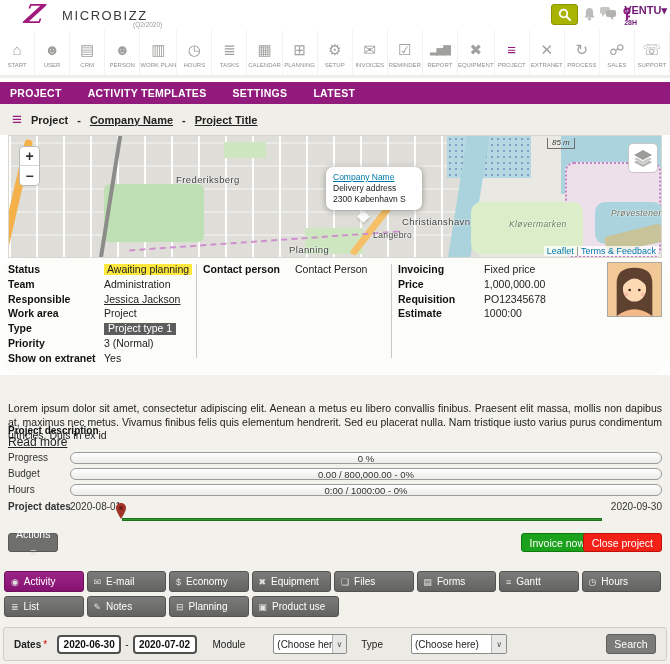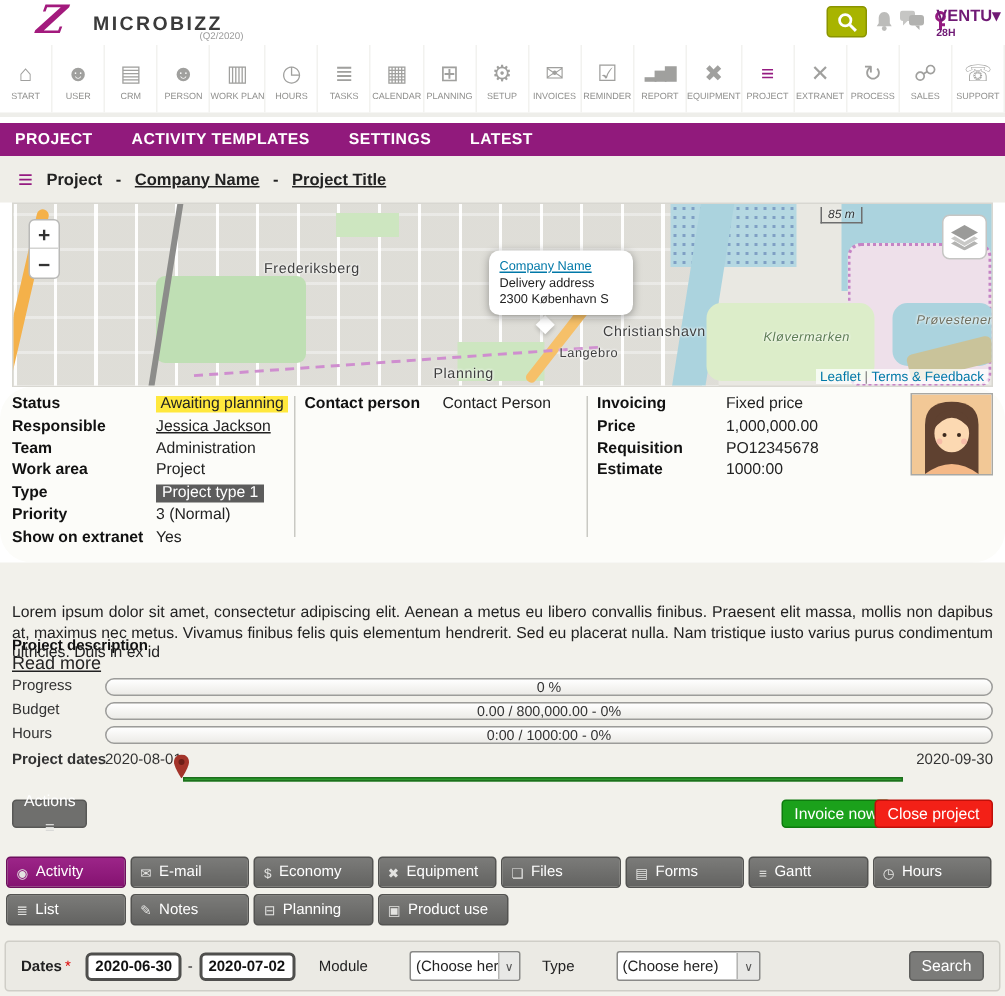--- a/index.html
+++ b/index.html
@@ -5,21 +5,21 @@
   * { margin:0; padding:0; box-sizing:border-box; }
   body { background:#fff; }
   #page { position:relative; width:670px; height:664px; overflow:hidden;
           font-family:"Liberation Sans", sans-serif; background:#fff; color:#222; }
 
   
   .header { position:absolute; left:0; top:0; width:670px; height:30px; background:#fff; }
   .logo-z { position:absolute; left:25px; top:-1px; font-family:"DejaVu Serif", serif;
             font-style:italic; font-weight:bold; font-size:26px; line-height:30px;
             color:#a31a7d; transform:skewX(-10deg); }
-  .brand { position:absolute; left:62px; top:8px; font-size:13px; font-weight:bold;
+  .brand { position:absolute; left:62px; top:8px; font-size:13px; font-weight:normal;
            letter-spacing:1.6px; color:#3b3b3b; }
   .version { position:absolute; left:133px; top:21px; font-size:6.5px; color:#9a9a9a; }
   .search-input { position:absolute; left:395px; top:5px; width:152px; height:19px;
             border:1px solid #999; border-radius:10px; padding:0 8px; font-size:10px;
             font-family:"Liberation Sans",sans-serif; color:#444; outline:none; }
   .search-btn { position:absolute; left:551px; top:4px; width:27px; height:21px;
             background:#a8b400; border:1px solid #8a9400; border-radius:3px;
             display:flex; align-items:center; justify-content:center; cursor:pointer; }
   .hicon { position:absolute; top:7px; }
   .user-box { position:absolute; right:3px; top:4px; color:#701a75; }
@@ -345,26 +345,26 @@
     </div>
   </div>
 
   <div class="info">
     <div class="icol icol1">
       <div class="irow">
           <span class="ilab">Status</span>
           <span class="ival hl">Awaiting planning</span>
         </div>
       <div class="irow">
+          <span class="ilab">Team</span>
+          <span class="ival">Administration</span>
+        </div>
+      <div class="irow">
           <span class="ilab">Responsible</span>
           <span class="ival link">Jessica Jackson</span>
-        </div>
-      <div class="irow">
-          <span class="ilab">Team</span>
-          <span class="ival">Administration</span>
         </div>
       <div class="irow">
           <span class="ilab">Work area</span>
           <span class="ival">Project</span>
         </div>
       <div class="irow">
           <span class="ilab">Type</span>
           <span class="ival badge">Project type 1</span>
         </div>
       <div class="irow">

